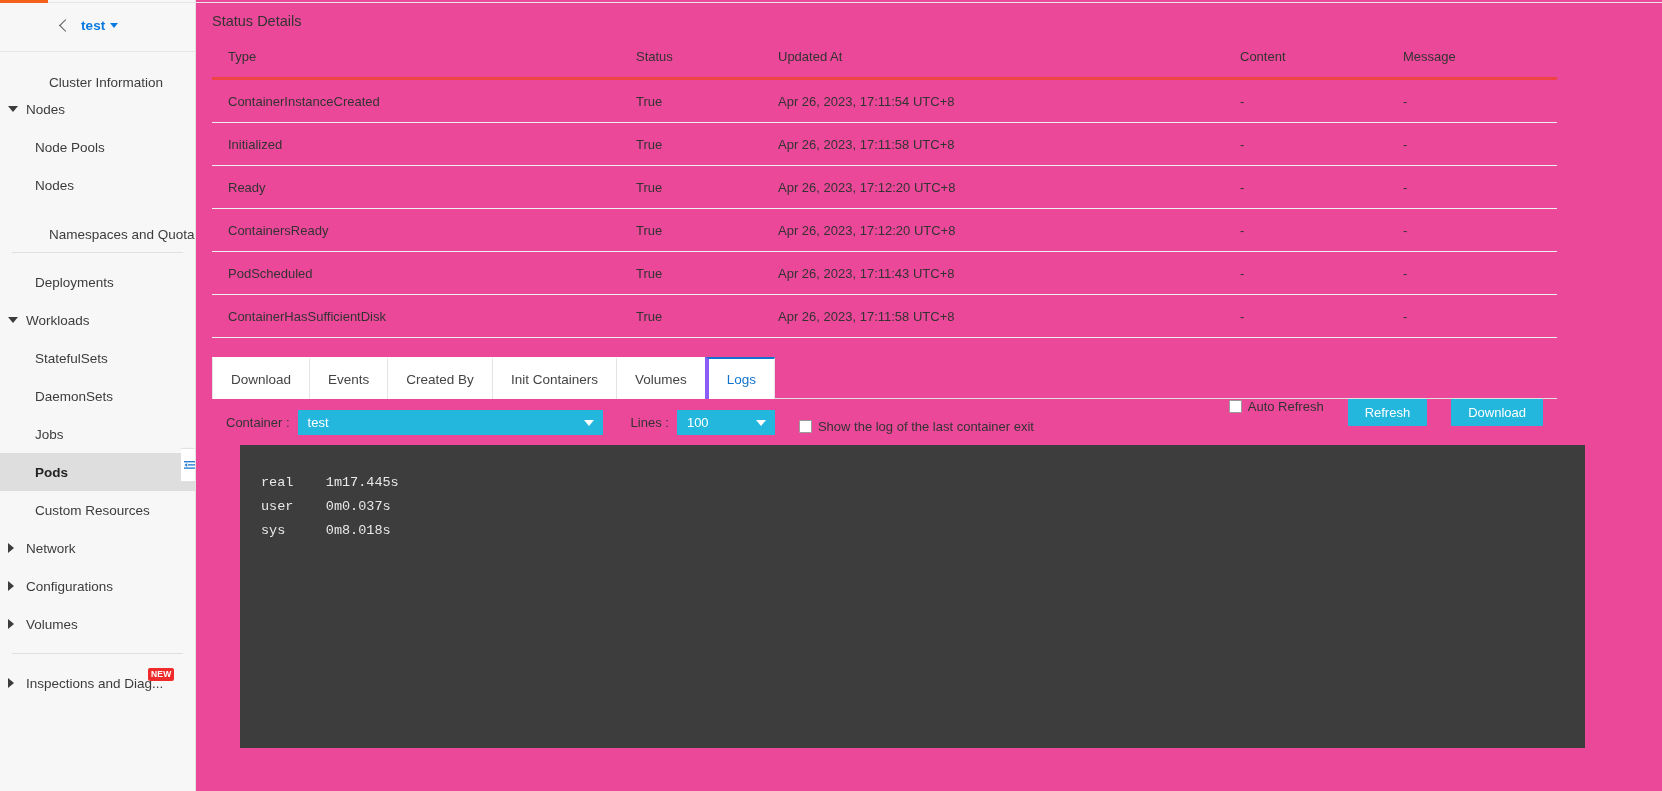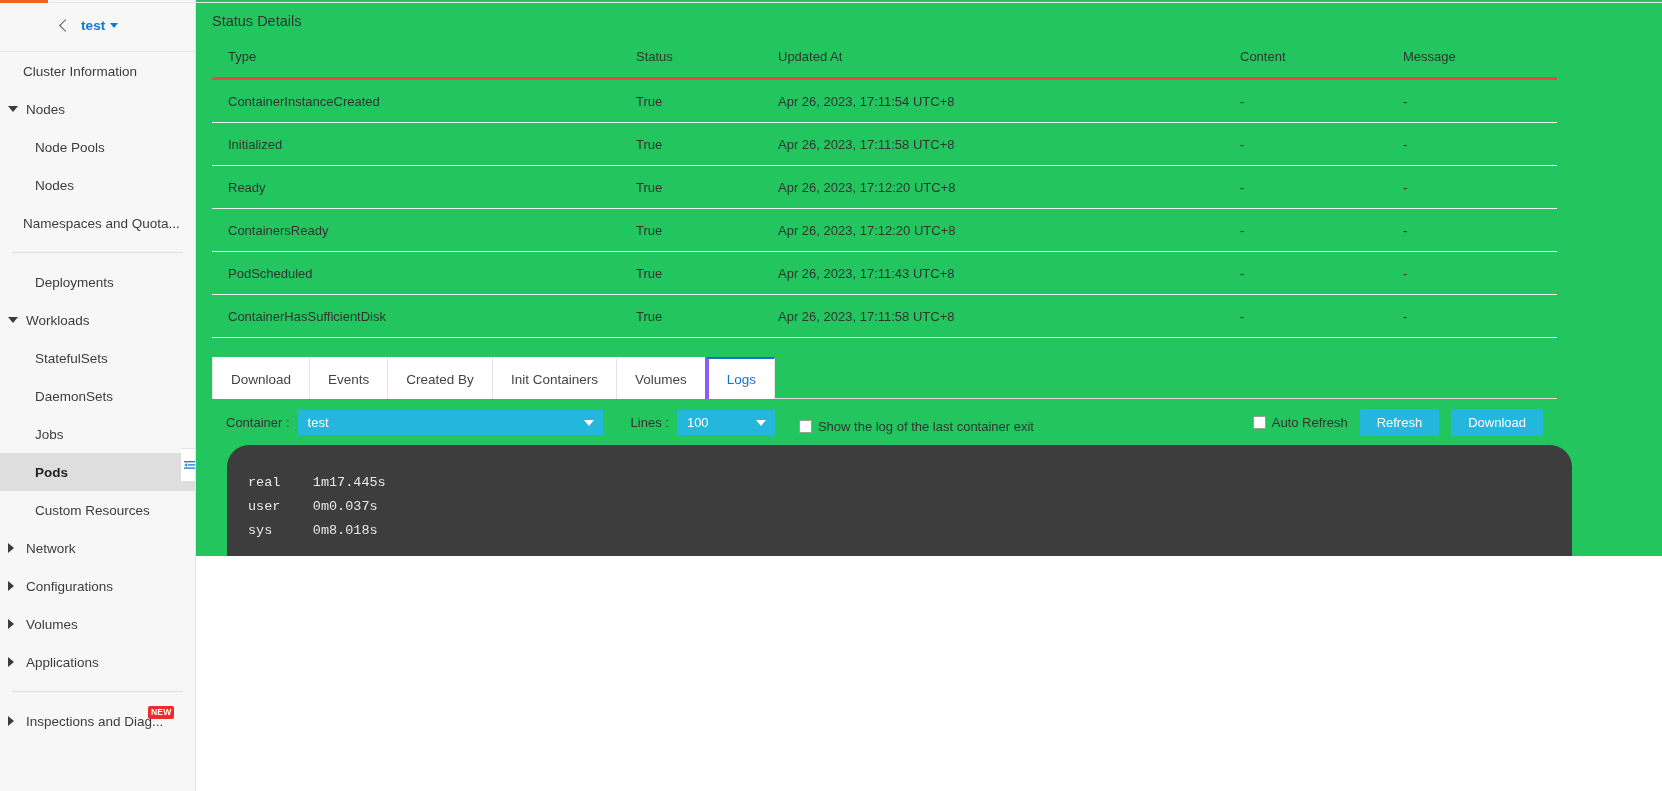--- a/index.html
+++ b/index.html
@@ -60,21 +60,21 @@
     vertical-align: middle; position: relative; top: -1px;
   }
 
   .sb-nav { padding-top: 0; }
   .sb-item {
     height: 38px; display: flex; align-items: center;
     font-size: 13.5px; color: #3c3c3c; cursor: pointer;
     position: relative; white-space: nowrap;
   }
   .sb-item.lvl-group  { padding-left: 26px; }
-  .sb-item.lvl-1      { padding-left: 23px; }
+  .sb-item.lvl-1      { padding-left: 49px; align-items: flex-end; }
   .sb-item.lvl-2      { padding-left: 35px; }
   .sb-item.active {
     background: #dedede; font-weight: bold; color: #222;
   }
   .sb-arrow {
     position: absolute; left: 8px; width: 0; height: 0;
   }
   .sb-arrow.down {
     border-left: 5px solid transparent;
     border-right: 5px solid transparent;
@@ -102,22 +102,22 @@
     border: 1px solid #e2e2e2; border-left: none;
     border-radius: 0 3px 3px 0;
     display: flex; align-items: center; justify-content: center;
     cursor: pointer; z-index: 30;
     box-shadow: 1px 0 2px rgba(0,0,0,.06);
   }
   .collapse-handle svg { display: block; }
 
   
   .main {
-    flex: 1 1 auto; height: 556px; position: relative;
-    background: #22c55e; overflow: hidden;
+    flex: 1 1 auto; height: 791px; position: relative;
+    background: #ec4899; overflow: hidden;
   }
   .section-title {
     font-size: 14.5px; color: #333; padding: 13px 0 0 16px;
   }
 
   
   .tbl { width: 1345px; margin-left: 16px; margin-top: 20px; border-collapse: collapse; }
   .tbl th {
     text-align: left; font-weight: normal; font-size: 13px; color: #333;
     padding: 0 0 13px 16px; border-bottom: 3px solid #ef4444;
@@ -186,39 +186,38 @@
   }
   .chk {
     width: 13px; height: 13px; border: 1px solid #9b9b9b;
     background: #fff; margin-right: 6px; flex: 0 0 13px;
     border-radius: 1px;
   }
   .chk-lbl { font-size: 13px; color: #333; }
 
   .toolbar-right {
     position: absolute; right: 14px; top: 0; height: 46px;
-    display: flex; align-items: center; gap: 12px;
+    display: flex; align-items: flex-start; gap: 24px;
   }
   .btn {
     background: #23b7dd; color: #fff; border: none;
     height: 27px; padding: 0 17px; font-size: 13px;
     cursor: pointer; font-family: "Liberation Sans", sans-serif;
     border-radius: 1px;
   }
 
   
   .log-body {
-    margin-left: 15px; width: 1345px; height: 303px;
+    margin-left: 28px; width: 1345px; height: 303px;
     background: #3d3d3d; color: #e8e8e8;
     font-family: "Liberation Mono", monospace;
     font-size: 13.5px; line-height: 24px;
     padding: 26px 0 0 21px;
     overflow: hidden;
     white-space: pre;
-    border-radius: 22px;
   }
   .log-line { white-space: pre; }
 </style>
 </head>
 <body>
 
 <div class="app">
 
   <div class="top-rule"></div>
   <div class="top-progress"></div>
@@ -275,24 +274,20 @@
           <span>Network</span>
         </div>
         <div class="sb-item lvl-group">
           <span class="sb-arrow right"></span>
           <span>Configurations</span>
         </div>
         <div class="sb-item lvl-group">
           <span class="sb-arrow right"></span>
           <span>Volumes</span>
         </div>
-        <div class="sb-item lvl-group">
-          <span class="sb-arrow right"></span>
-          <span>Applications</span>
-        </div>
         <div class="sb-sep"></div>
         <div class="sb-item lvl-group">
           <span class="sb-arrow right"></span>
           <span>Inspections and Diag...</span>
           <span class="badge-new">NEW</span>
         </div>
       </nav>
     <div class="collapse-handle">
       <svg width="11" height="11" viewBox="0 0 11 11" aria-hidden="true">
         <rect x="0" y="1" width="11" height="1.4" fill="#2a7fd4"></rect>

